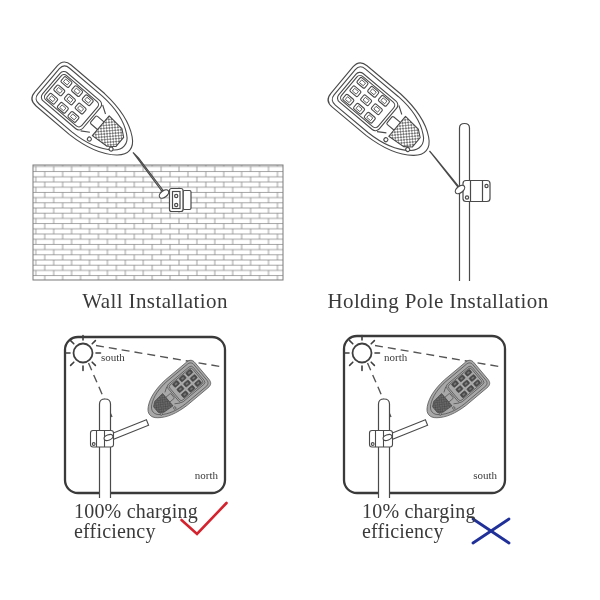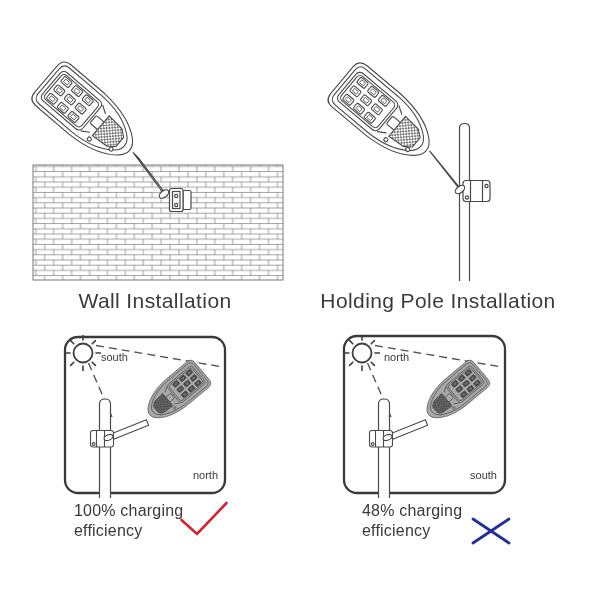--- a/index.html
+++ b/index.html
@@ -1,25 +1,25 @@
 <!DOCTYPE html>
 <html><head>
 <meta charset="utf-8">
 <style>
   html,body{margin:0;padding:0;background:#ffffff;}
   .canvas{
     position:relative;width:600px;height:600px;background:#ffffff;overflow:hidden;
-    font-family:Liberation Sans, sans-serif;color:#3a3a3a;
+    font-family:Liberation Serif, serif;color:#3a3a3a;
   }
   .canvas svg{position:absolute;left:0;top:0;}
   .label{position:absolute;line-height:1.05;white-space:nowrap;}
   .title{font-size:21px;letter-spacing:.4px;text-align:center;}
   .dir{font-size:11px;}
   .dir-right{text-align:right;}
-  .eff{font-size:16px;line-height:20px;letter-spacing:.2px;}
+  .eff{font-size:20px;line-height:20px;letter-spacing:.2px;}
 </style>
 </head>
 <body>
 
 <div class="canvas">
 
   <svg width="600" height="600" viewBox="0 0 600 600">
     <defs>
       <pattern id="brick" width="17.9" height="10.4" patternUnits="userSpaceOnUse">
         <path d="M0,0 H17.9 M0,5.2 H17.9 M0,10.4 H17.9 M0,0 V5.2 M17.9,0 V5.2 M8.95,5.2 V10.4" stroke="#7a7a7a" stroke-width="0.7" fill="none"></path>
@@ -156,17 +156,17 @@
   <div class="label dir" style="left:384px;top:352px;">north</div>
 
   <div class="label dir dir-right" style="left:397px;top:470px;width:100px;">south</div>
 
   <div class="label eff" style="left:74px;top:501px;">
     <div>100% charging</div>
     <div>efficiency</div>
   </div>
 
   <div class="label eff" style="left:362px;top:501px;">
-    <div>48% charging</div>
+    <div>10% charging</div>
     <div>efficiency</div>
   </div>
 
 </div>
 
 </body></html>

